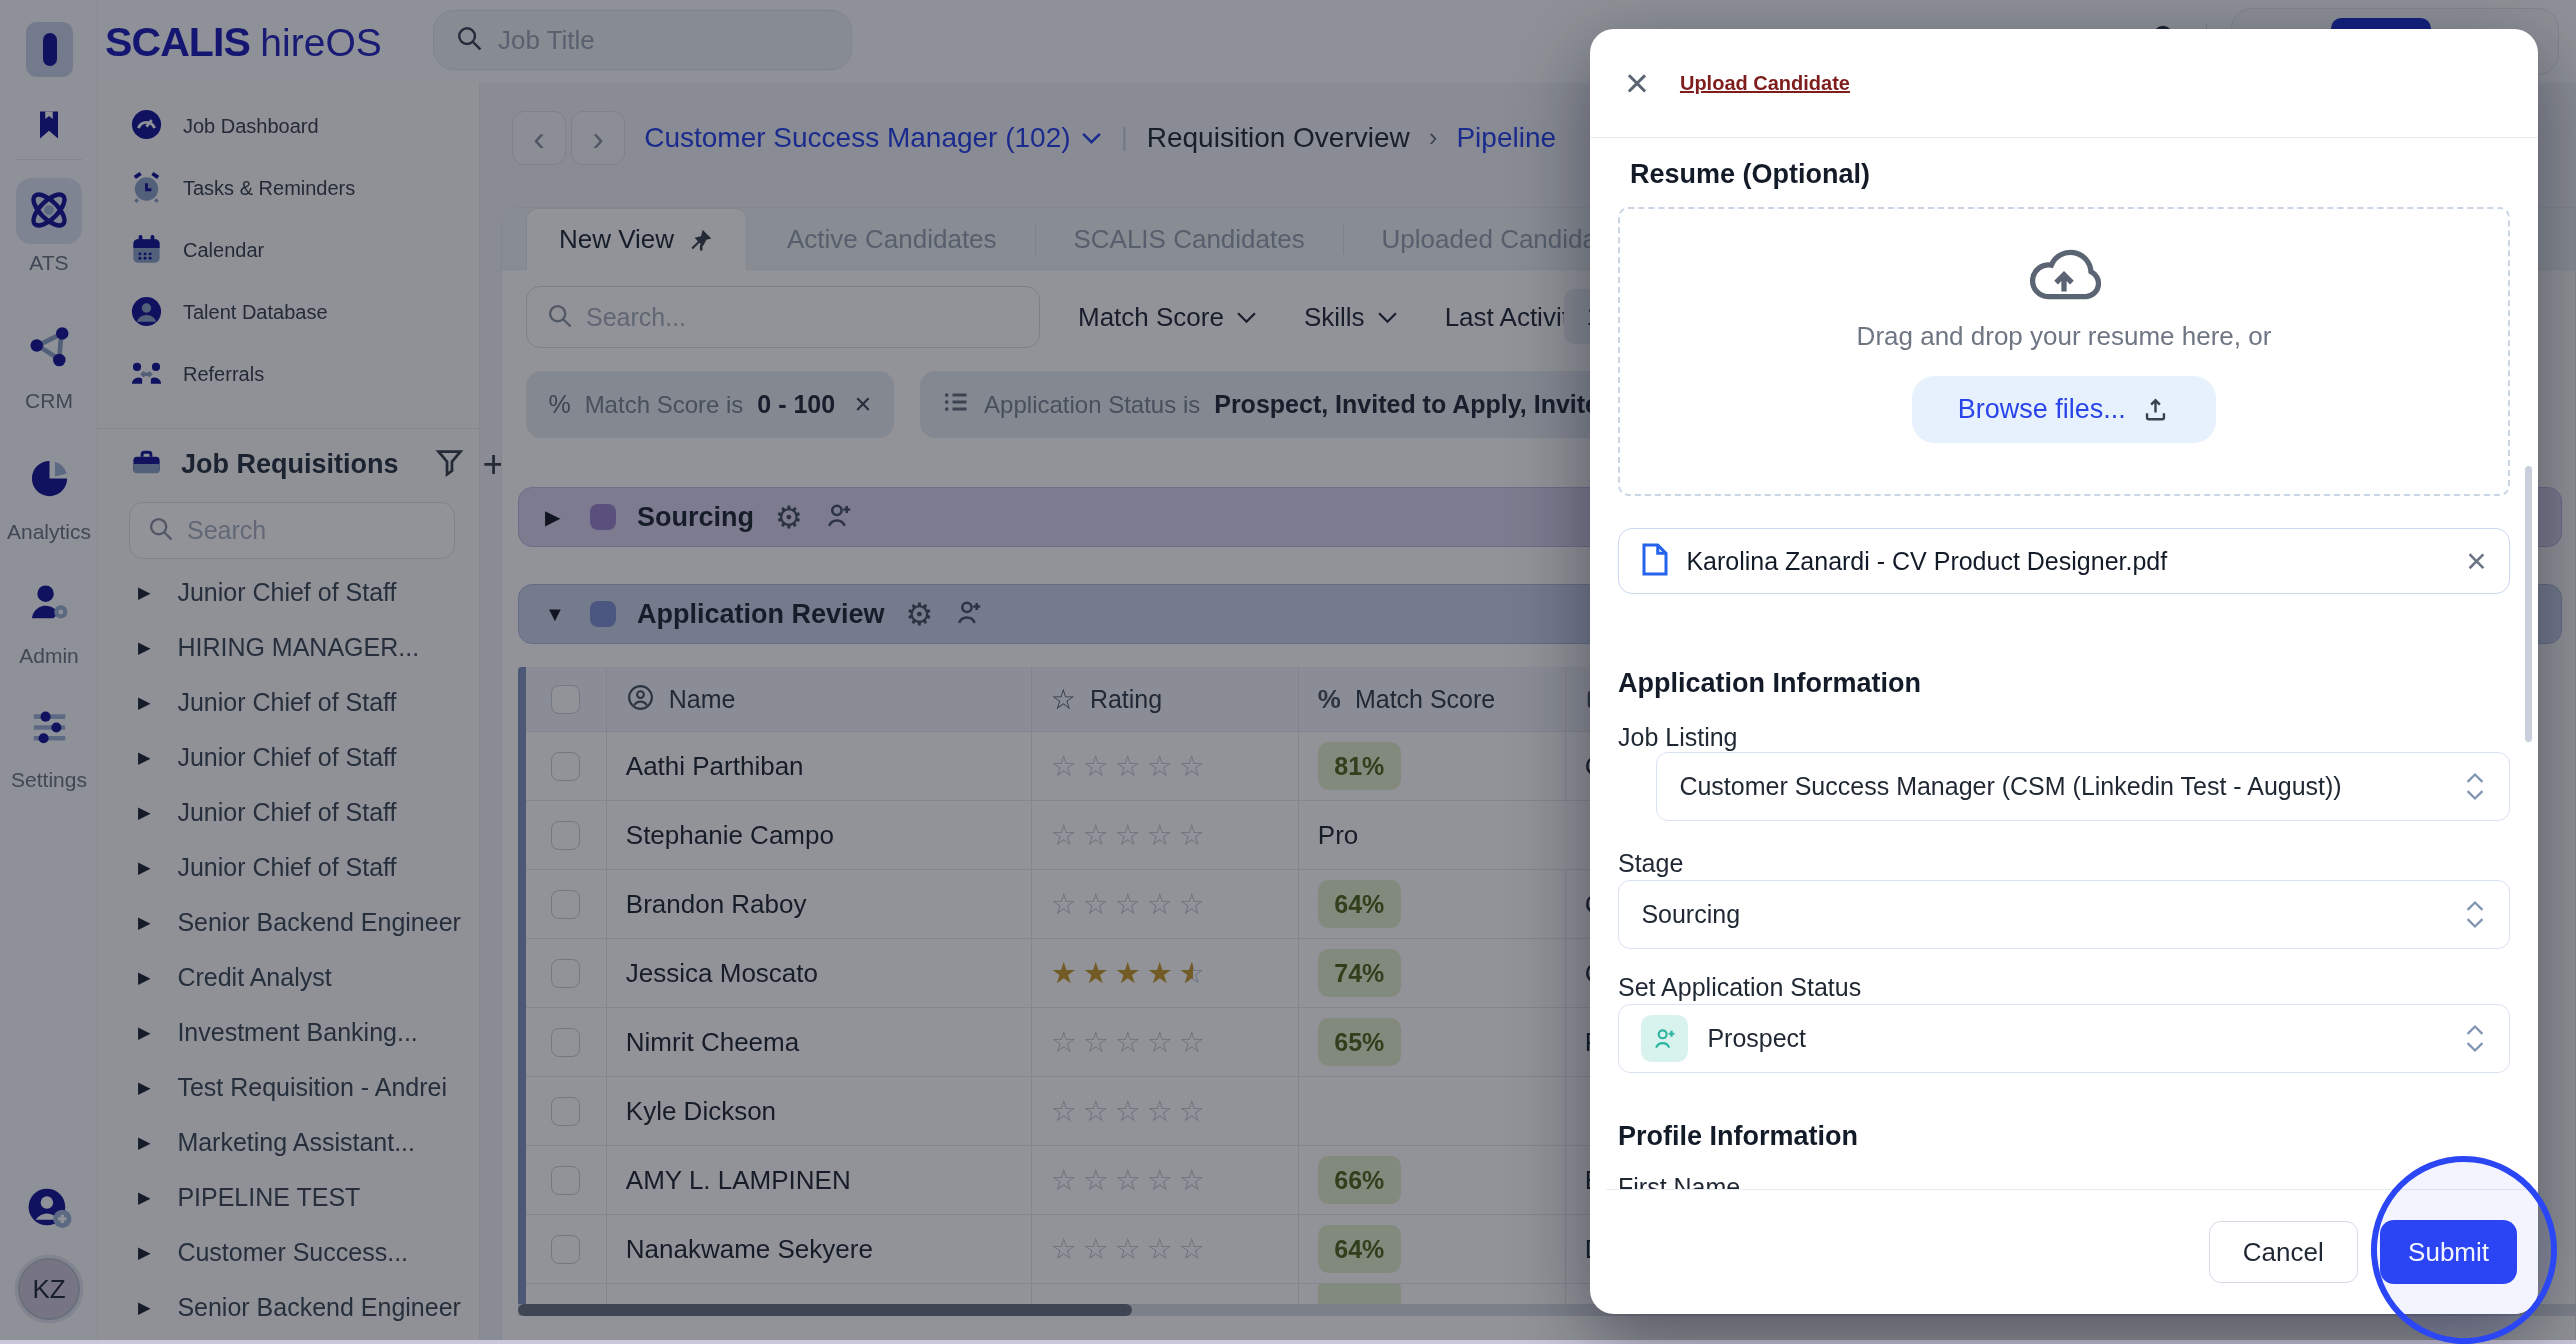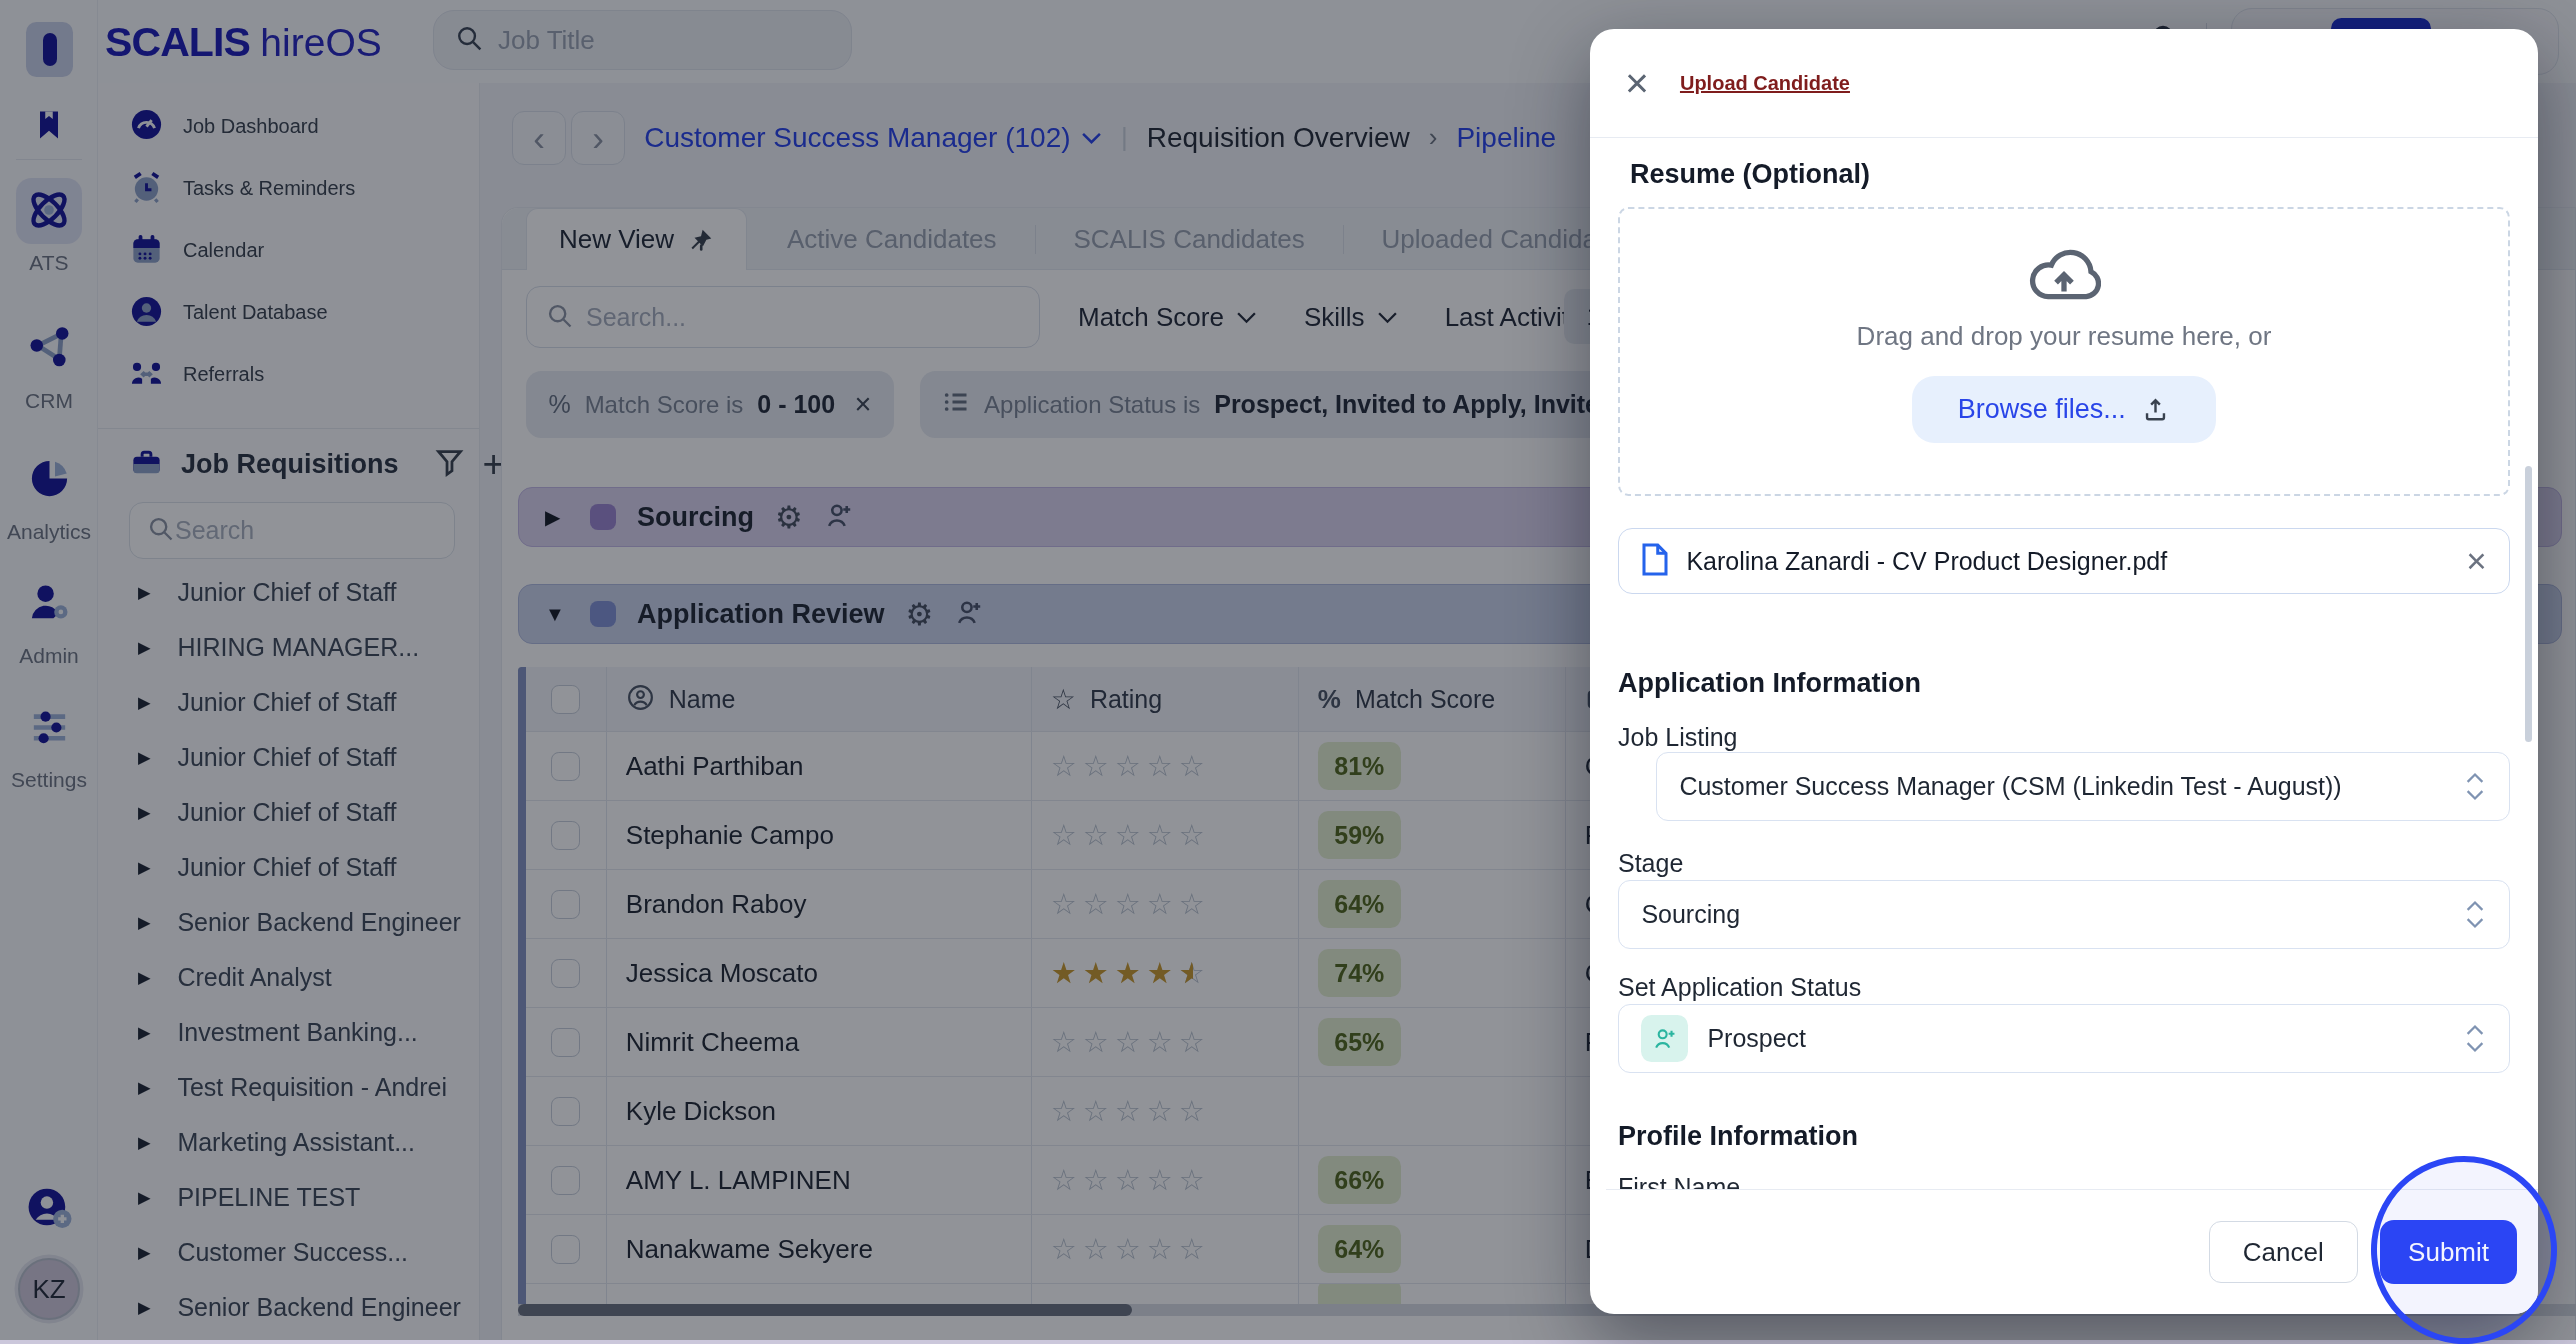--- a/index.html
+++ b/index.html
@@ -34,21 +34,21 @@
   .avatar-kz { width:62px; height:62px; margin:22.4px auto 24px; border-radius:50%; background:#CFC8DA; border:2.6px solid #B9C0CC; box-shadow:0 0 0 3.5px #E3E6EE; display:flex; align-items:center; justify-content:center; font-size:26px; color:#232B3A; }
 
   
   .sidebar { position:absolute; left:98px; top:83px; width:382px; bottom:0; background:#FBFCFE; border-right:0.9px solid #E7EBF1; }
   .nav-item { position:absolute; left:0; width:100%; height:55px; display:flex; align-items:center; gap:19px; padding-left:31px; }
   .nav-item .nlabel { font-size:20px; color:#39424F; }
   .side-divider { position:absolute; left:0; right:0; top:345px; height:0.9px; background:#E5E9EF; }
   .req-header { position:absolute; left:31px; right:22.4px; top:357px; height:48px; display:flex; align-items:center; gap:17px; }
   .req-header .rtitle { font-size:27px; font-weight:700; color:#2A3342; flex:0 0 auto; }
   .req-header .spacer { flex:1; }
-  .side-search { position:absolute; left:31px; right:24px; top:419px; height:57px; border:0.9px solid #DCE2EA; background:#FFFFFF; border-radius:14px; display:flex; align-items:center; padding:0 17px; }
+  .side-search { position:absolute; left:31px; right:24px; top:419px; height:57px; border:0.9px solid #DCE2EA; background:#FFFFFF; border-radius:14px; display:flex; align-items:center; gap:12px; padding:0 17px; }
   .side-search input { border:none; outline:none; background:transparent; font-size:25px; color:#3A4454; width:100%; font-family:inherit; }
   .side-search input::placeholder { color:#A9B1BF; }
   .req-list { position:absolute; left:0; right:0; top:482px; bottom:0; overflow:hidden; }
   .req-item { height:55px; display:flex; align-items:center; gap:22.4px; padding-left:40px; }
   .req-item .tri { font-size:16.4px; color:#1E2633; width:17px; }
   .req-item .qlabel { font-size:25px; color:#3E4959; white-space:nowrap; overflow:hidden; text-overflow:ellipsis; max-width:285px; }
 
   
   .main-card { position:absolute; left:501px; top:207px; right:0; bottom:0; background:#FFFFFF; border:0.9px solid #E5E9F0; border-radius:17px 0 0 0; }
   .breadcrumb { position:absolute; left:512px; top:110px; height:55px; display:flex; align-items:center; gap:19px; }
@@ -594,23 +594,20 @@
         </div>
       <div class="cell c-rate">
           <span class="stars">
             <span class="st">☆</span>
             <span class="st">☆</span>
             <span class="st">☆</span>
             <span class="st">☆</span>
             <span class="st">☆</span>
           </span>
         </div>
-      <div class="cell c-match">
-          <span class="badge">59%</span>
-        </div>
       <div class="cell c-co">
           <span class="cco">Pro</span>
         </div>
     </div>
     <div class="trow body">
       <div class="cell c-check">
           <div class="cb"></div>
         </div>
       <div class="cell c-name">
           <span class="cname">Brandon Raboy</span>

